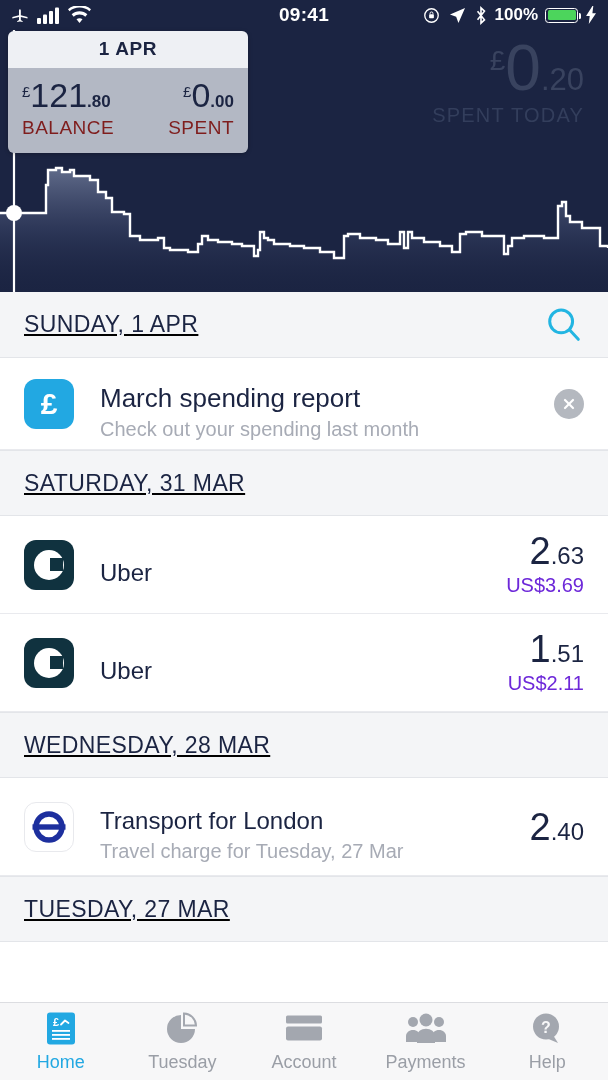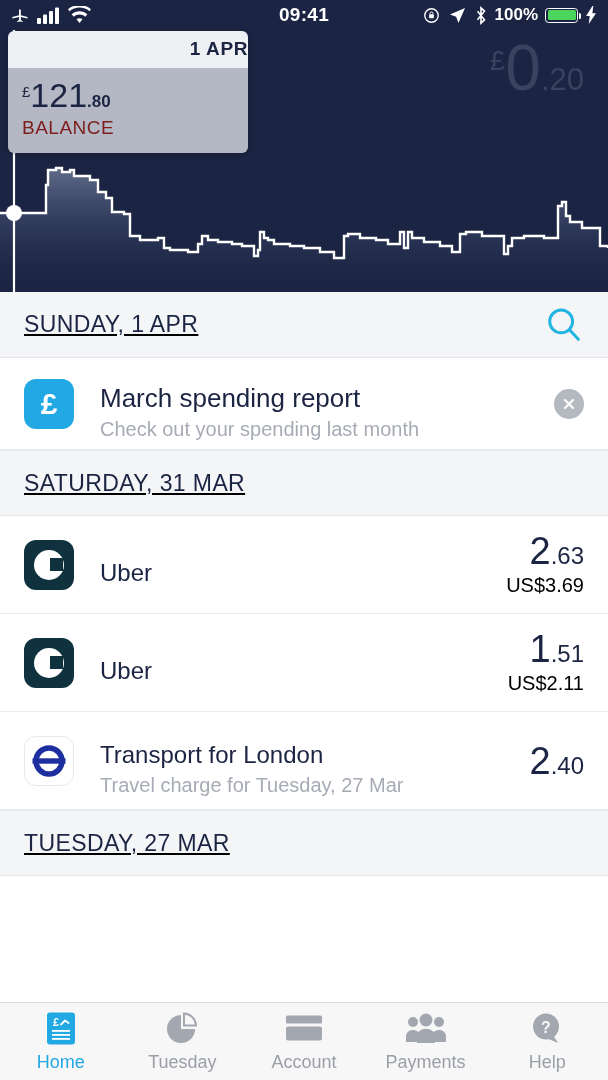--- a/index.html
+++ b/index.html
@@ -61,21 +61,21 @@
     color:#333e5c; font-size:20px; letter-spacing:1.2px; margin-top:4px;
   }
 
   
   .tooltip-card {
     position:absolute; left:8px; top:31px; width:240px;
     border-radius:6px; overflow:hidden; z-index:5;
     box-shadow:0 1px 4px rgba(0,0,0,.25);
   }
   .tt-head {
-    background:#eef0f4; color:#1b2442; text-align:right;
+    background:#eef0f4; color:#1b2442; text-align:center;
     font-size:19px; font-weight:bold; letter-spacing:.6px; padding:7px 0 8px;
   }
   .tt-body {
     background:#b3b8c4; display:flex; padding:10px 14px 14px;
   }
   .tt-col { flex:1; }
   .tt-col.right { text-align:right; }
   .tt-val { color:#1b2442; font-weight:300; line-height:1; white-space:nowrap; }
   .tt-val .cur { font-size:15px; vertical-align:10px; }
   .tt-val .int { font-size:34px; }
@@ -110,21 +110,21 @@
   .row-icon { width:50px; height:50px; flex:0 0 50px; margin-right:26px;
     display:flex; align-items:center; justify-content:center; }
   .row-body { flex:1 1 auto; min-width:0;margin-top:17px; }
   .row-title { color:#1b2442; font-size:24px; font-weight:400; line-height:1.2; }
   .row-title.promo-title { font-size:26px; }
   .row-sub { color:#a7abb5; font-size:20px; margin-top:3px; line-height:1.2; }
   .row-right { text-align:right; flex:0 0 auto; padding-left:12px; }
   .amount { color:#1b2442; font-weight:300; line-height:1; white-space:nowrap; }
   .amount .int { font-size:38px; }
   .amount .dec { font-size:24px; }
-  .amount-fx { color:#000000; font-size:20px; margin-top:4px; }
+  .amount-fx { color:#6d28d9; font-size:20px; margin-top:4px; }
 
   .close-btn {
     width:30px; height:30px; border-radius:50%; background:#b4b8bf;
     display:flex; align-items:center; justify-content:center; flex:0 0 30px;
   }
 
   
   .ico-sq { width:50px; height:50px; border-radius:12px; display:flex; align-items:center; justify-content:center; }
   .ico-pound { background:#22a8e2; color:#fff; font-size:30px; font-weight:bold; }
   .ico-uber { background:#10323f; position:relative; }
@@ -208,20 +208,21 @@
               <path d="M7 0L0 11h4l-1 9 8-12H7l1-8z"></path>
             </svg>
         </span>
       </div>
     </div>
 
     <div class="spent-today">
       <div class="spent-amount">
         <span class="cur">£</span><span class="int">0</span><span class="dec">.20</span>
       </div>
+      <div class="spent-label">SPENT TODAY</div>
     </div>
 
     <div class="chart-wrap">
       <svg viewBox="0 0 608 292" preserveAspectRatio="none">
         <defs>
           <linearGradient id="areaGrad" x1="0" y1="0" x2="0" y2="1">
             <stop offset="0%" stop-color="#9aa7c6" stop-opacity="0.55"></stop>
             <stop offset="55%" stop-color="#55618a" stop-opacity="0.25"></stop>
             <stop offset="100%" stop-color="#1b2442" stop-opacity="0.05"></stop>
           </linearGradient>
@@ -235,20 +236,26 @@
 
     <div class="tooltip-card">
       <div class="tt-head">1 APR</div>
       <div class="tt-body">
         <div class="tt-col">
           <div class="tt-val">
             <span class="cur">£</span><span class="int">121</span><span class="dec">.80</span>
           </div>
           <div class="tt-cap">BALANCE</div>
         </div>
+        <div class="tt-col right">
+          <div class="tt-val">
+            <span class="cur">£</span><span class="int">0</span><span class="dec">.00</span>
+          </div>
+          <div class="tt-cap">SPENT</div>
+        </div>
       </div>
     </div>
   </div>
 
   <div class="list">
 
     <div class="section-head">
       <div class="section-title">SUNDAY, 1 APR</div>
       <div class="search-btn">
         <svg width="40" height="40" viewBox="0 0 28 28" fill="none" stroke="#22b5e2" stroke-width="2.1" stroke-linecap="round">
@@ -305,20 +312,23 @@
         <div class="row-title">Uber</div>
       </div>
       <div class="row-right">
         <div class="amount">
           <span class="int">1</span><span class="dec">.51</span>
         </div>
         <div class="amount-fx">US$2.11</div>
       </div>
     </div>
 
+    <div class="section-head">
+      <div class="section-title">WEDNESDAY, 28 MAR</div>
+    </div>
 
     <div class="row">
       <div class="row-icon">
         <div class="ico-sq ico-tfl">
           <svg width="40" height="40" viewBox="0 0 40 40">
             <circle cx="20" cy="20" r="13" fill="none" stroke="#1d2f9e" stroke-width="5.5"></circle>
             <rect x="3.5" y="17.3" width="33" height="5.4" fill="#1d2f9e"></rect>
           </svg>
         </div>
       </div>

